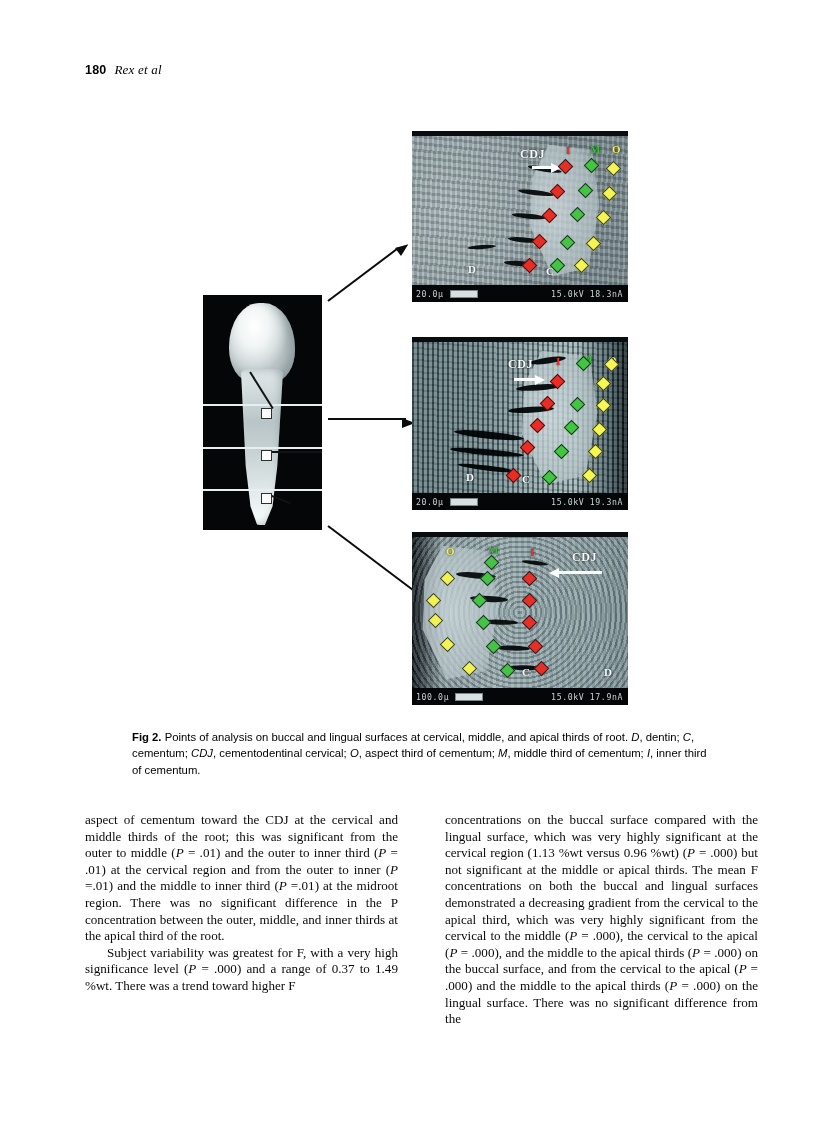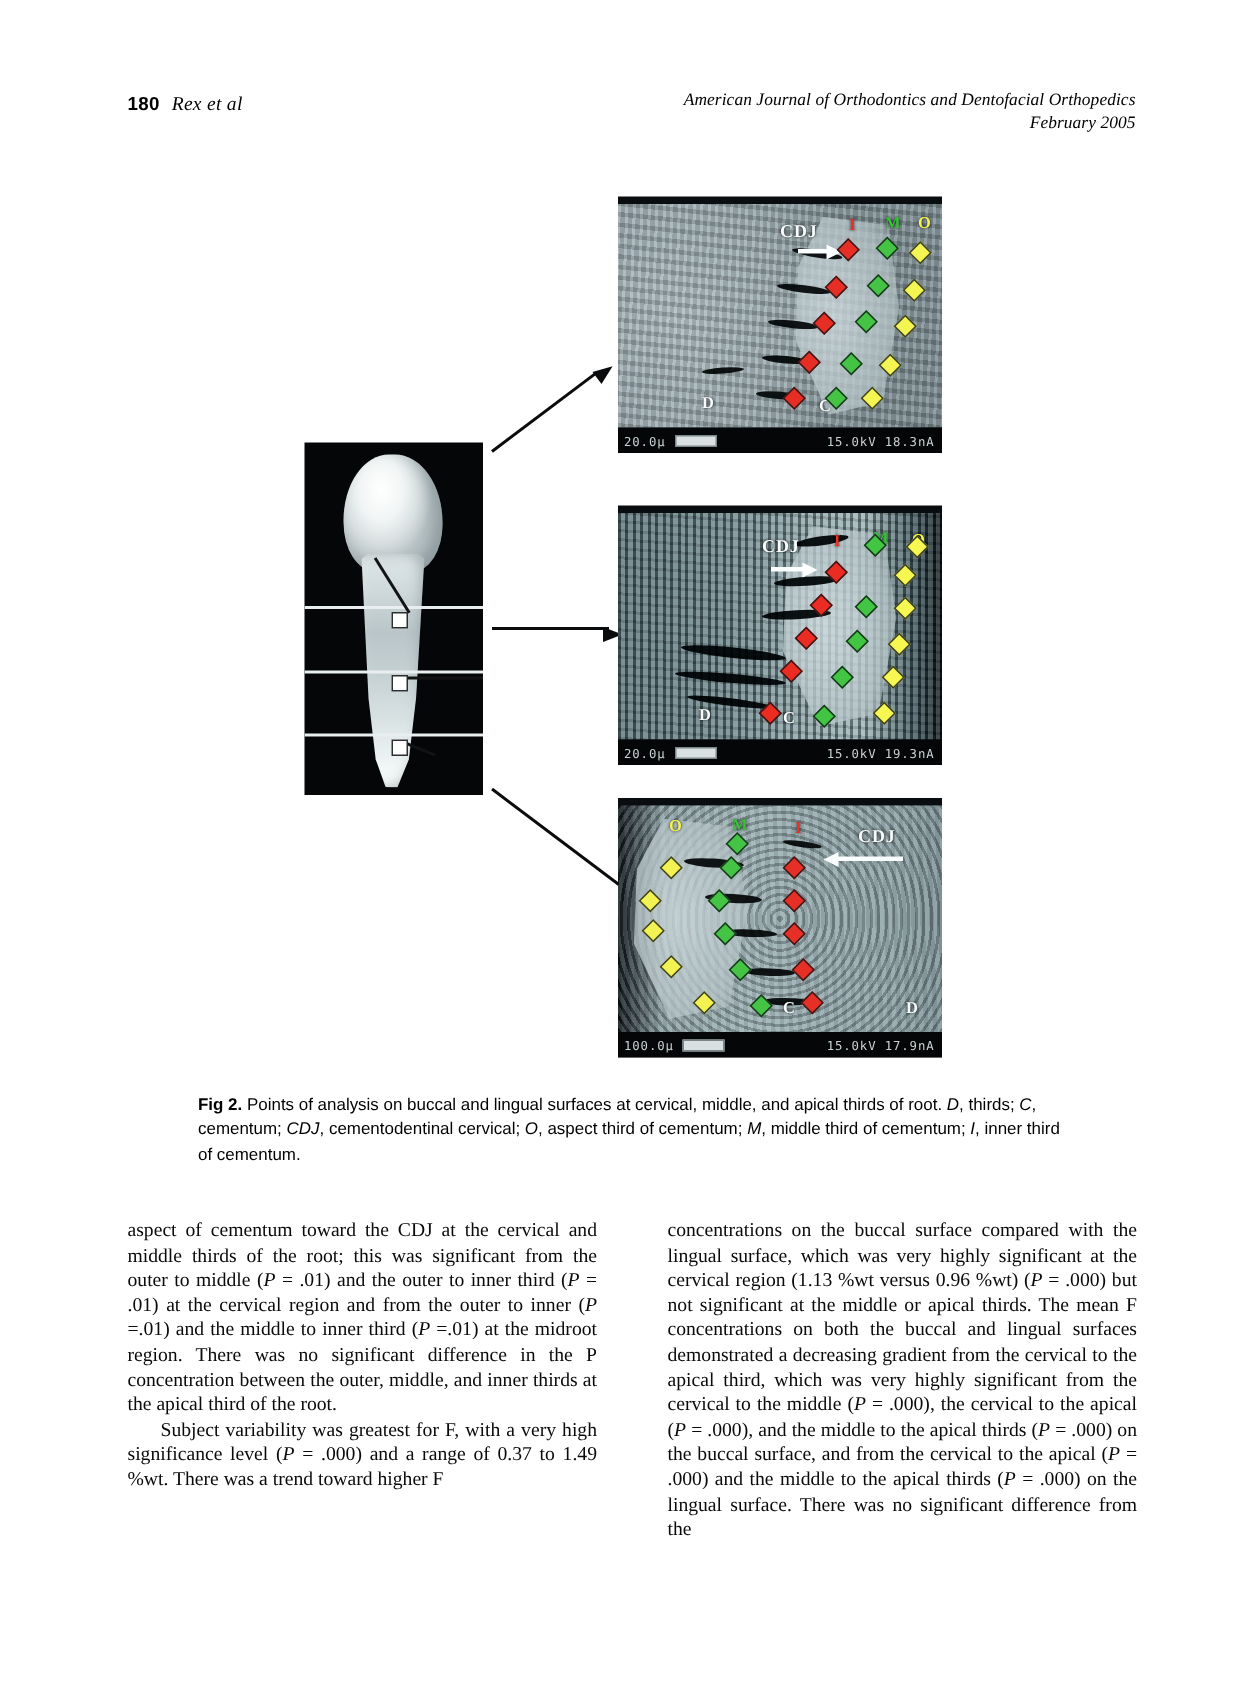--- a/index.html
+++ b/index.html
@@ -332,24 +332,20 @@
     margin: 17px 0 6px 0;
     line-height: 14px;
   }
 </style>
 </head>
 <body>
 
 <div class="running-head">
   <div class="rh-left">
     <span class="rh-pagenum">180</span><span class="rh-authors">Rex et al</span>
-  </div>
-  <div class="rh-right">
-    <div>American Journal of Orthodontics and Dentofacial Orthopedics</div>
-    <div>February 2005</div>
   </div>
 </div>
 
 <div class="figure-block">
 
   <div class="tooth-photo">
     <div class="tooth-body">
       <div class="tooth-crown"></div>
       <div class="tooth-root"></div>
     </div>
@@ -499,21 +495,21 @@
       <span class="mag">100.0µ</span>
       <span class="scalebar"></span>
       <span class="volts">15.0kV  17.9nA</span>
     </div>
   </div>
 </div>
 
 <div class="fig-caption">
   <span class="fig-label">Fig 2.</span>
   <span>Points of analysis on buccal and lingual surfaces at cervical, middle, and apical thirds of root.</span>
-  <i>D</i><span>, thirds; </span><i>C</i><span>, cementum; </span><i>CDJ</i><span>, cementodentinal cervical; </span><i>O</i><span>, aspect third of cementum; </span><i>M</i><span>, middle third of cementum; </span><i>I</i><span>, inner third of cementum.</span>
+  <i>D</i><span>, dentin; </span><i>C</i><span>, cementum; </span><i>CDJ</i><span>, cementodentinal cervical; </span><i>O</i><span>, aspect third of cementum; </span><i>M</i><span>, middle third of cementum; </span><i>I</i><span>, inner third of cementum.</span>
 </div>
 
 <div class="col left">
   <p><span>aspect of cementum toward the CDJ at the cervical and middle thirds of the root; this was significant from the outer to middle (</span><i>P</i><span> = .01</span><span>) and the outer to inner third (</span><i>P</i><span> = .01</span><span>) at the cervical region and from the outer to inner (</span><i>P</i><span> =.01</span><span>) and the middle to inner third (</span><i>P</i><span> =.01</span><span>) at the midroot region. There was no significant difference in the P concentration between the outer, middle, and inner thirds at the apical third of the root.</span></p>
 
 
   <p class="indent"><span>Subject variability was greatest for F, with a very high significance level (</span><i>P</i><span> = .000</span><span>) and a range of 0.37 to 1.49 %wt. There was a trend toward higher F</span></p>
 </div>
 
 <div class="col right">

